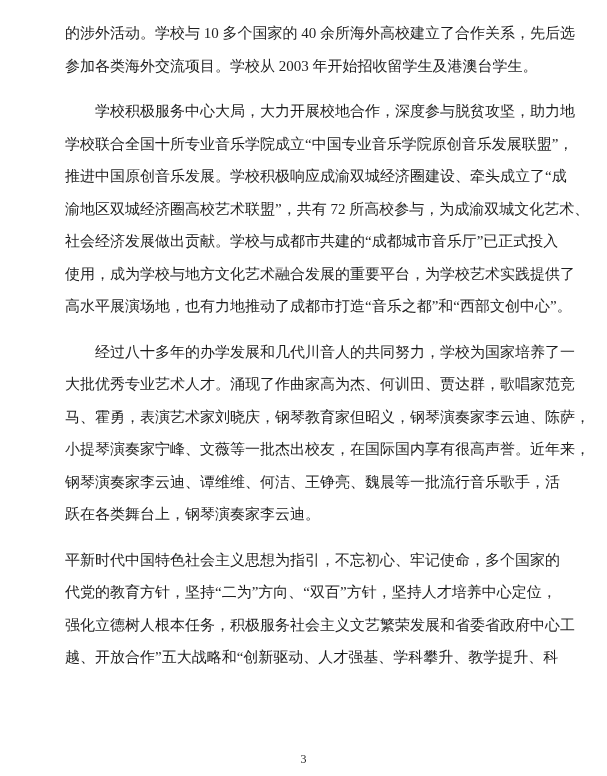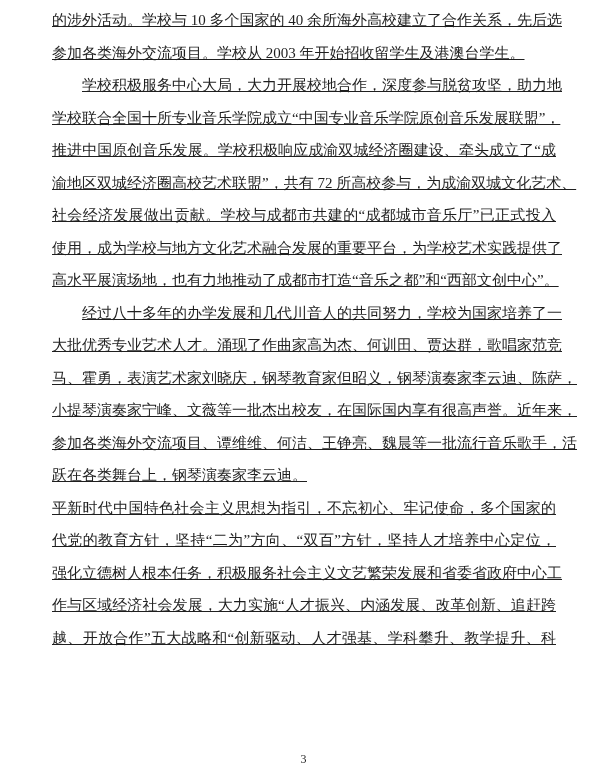--- a/index.html
+++ b/index.html
@@ -20,23 +20,22 @@
     inset: 0;
     background: #ffffff;
   }
   .text-body {
     position: absolute;
     top: 4px;
     left: 52px;
     width: 504px;
   }
   .para {
-    margin: 0;
+    margin: 13px;
     padding: 0;
-    text-decoration: underline;
   }
   .line {
     font-size: 15px;
     line-height: 32.5px;
     height: 32.5px;
     white-space: nowrap;
     text-align: justify;
     text-align-last: justify;
     letter-spacing: 0;
   }
@@ -76,25 +75,24 @@
         <div class="line"><span>渝地区双城经济圈高校艺术联盟”，共有 72 所高校参与，为成渝双城文化艺术、</span></div>
         <div class="line"><span>社会经济发展做出贡献。学校与成都市共建的“成都城市音乐厅”已正式投入</span></div>
         <div class="line"><span>使用，成为学校与地方文化艺术融合发展的重要平台，为学校艺术实践提供了</span></div>
         <div class="line para-end"><span>高水平展演场地，也有力地推动了成都市打造“音乐之都”和“西部文创中心”。</span></div>
       </div>
       <div class="para">
         <div class="line indent"><span>经过八十多年的办学发展和几代川音人的共同努力，学校为国家培养了一</span></div>
         <div class="line"><span>大批优秀专业艺术人才。涌现了作曲家高为杰、何训田、贾达群，歌唱家范竞</span></div>
         <div class="line"><span>马、霍勇，表演艺术家刘晓庆，钢琴教育家但昭义，钢琴演奏家李云迪、陈萨，</span></div>
         <div class="line"><span>小提琴演奏家宁峰、文薇等一批杰出校友，在国际国内享有很高声誉。近年来，</span></div>
-        <div class="line"><span>参加各类海外交流项目、谭维维、何洁、王铮亮、魏晨等一批流行音乐歌手，活</span></div>
+        <div class="line"><span>钢琴演奏家李云迪、谭维维、何洁、王铮亮、魏晨等一批流行音乐歌手，活</span></div>
         <div class="line para-end"><span>跃在各类舞台上，钢琴演奏家李云迪。</span></div>
       </div>
       <div class="para">
         <div class="line"><span>平新时代中国特色社会主义思想为指引，不忘初心、牢记使命，多个国家的</span></div>
         <div class="line"><span>代党的教育方针，坚持“二为”方向、“双百”方针，坚持人才培养中心定位，</span></div>
         <div class="line"><span>强化立德树人根本任务，积极服务社会主义文艺繁荣发展和省委省政府中心工</span></div>
-        <div class="line"><span>作与区域经济社会发展，大力实施“人才振兴、内涵发展、改革创新、追赶跨</span></div>
         <div class="line"><span>越、开放合作”五大战略和“创新驱动、人才强基、学科攀升、教学提升、科</span></div>
       </div>
     </div>
   <div class="footer">3</div>
 </div>
 
 </body></html>

